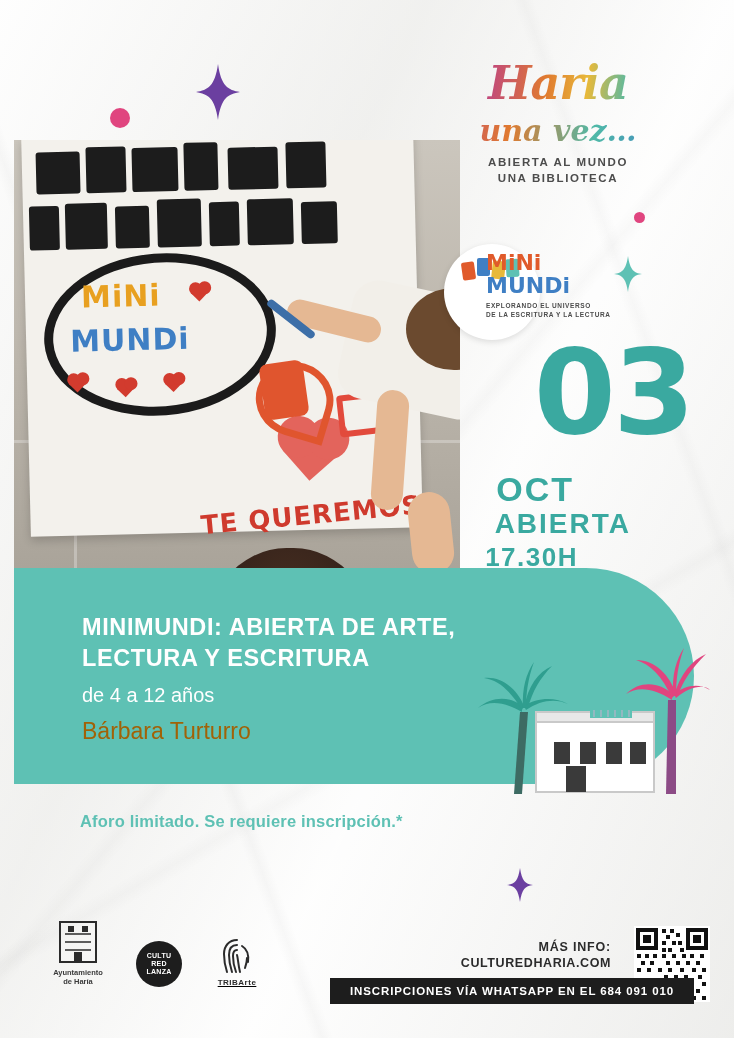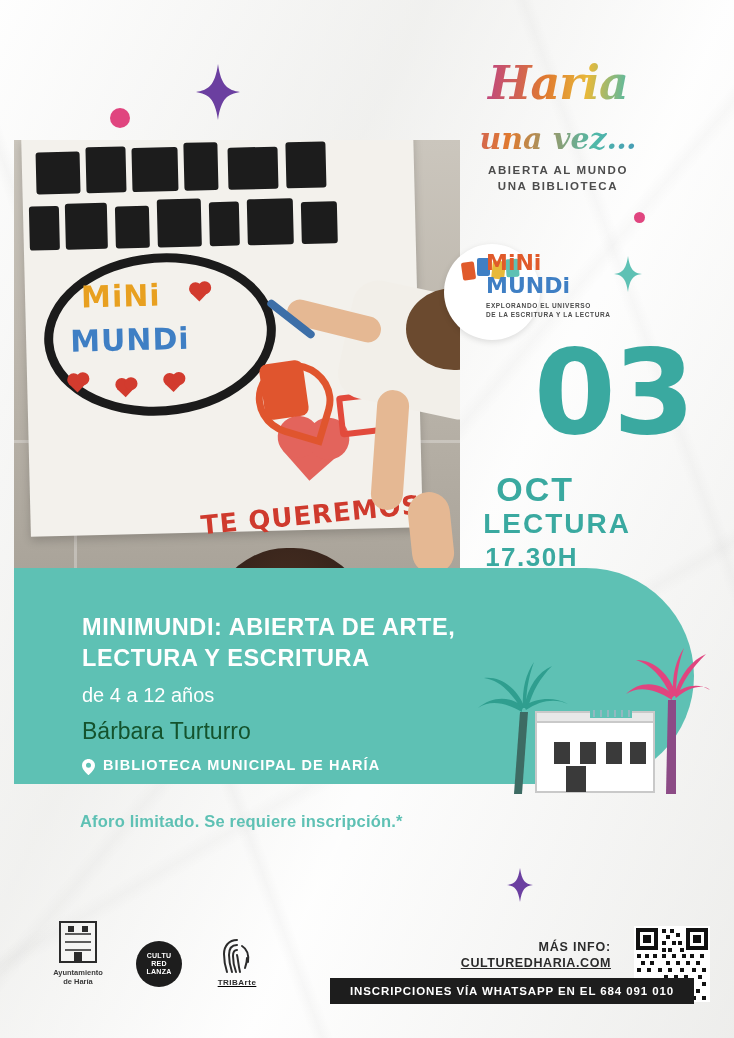--- a/index.html
+++ b/index.html
@@ -69,21 +69,21 @@
     background-clip: text;
     color: transparent;
     display: block;
   }
   .brand-unavez {
     font-family: "DejaVu Serif", serif;
     font-style: italic;
     font-weight: bold;
     font-size: 30px;
     line-height: 1;
-    margin-top: 18px;
+    margin-top: 10px;
     background: linear-gradient(95deg, #c24a7a 0%, #e07a2f 30%, #4fb9a8 65%, #3f7fc4 100%);
     -webkit-background-clip: text;
     background-clip: text;
     color: transparent;
     display: block;
   }
   .brand-sub {
     margin-top: 8px;
     font-size: 11.5px;
     font-weight: bold;
@@ -362,21 +362,21 @@
     left: 82px;
     top: 684px;
     font-size: 20px;
     color: #ffffff;
   }
   .band-author {
     position: absolute;
     left: 82px;
     top: 718px;
     font-size: 23px;
-    color: #14532d;
+    color: #a16207;
   }
   .band-place {
     position: absolute;
     left: 82px;
     top: 757px;
     font-size: 14.5px;
     font-weight: bold;
     letter-spacing: 1.1px;
     color: #ffffff;
     display: flex;
@@ -462,21 +462,20 @@
   }
   .info-url {
     position: absolute;
     right: 123px;
     top: 956px;
     text-align: right;
     font-size: 12.5px;
     font-weight: bold;
     letter-spacing: .6px;
     color: #2b2b2b;
-    text-decoration: underline;
   }
   .qr {
     position: absolute;
     right: 24px;
     top: 926px;
     width: 76px;
     height: 76px;
     background: #fff;
   }
   .wa-bar {
@@ -590,35 +589,27 @@
     <div class="mm-mini">MiNi</div>
     <div class="mm-mundi">MUNDi</div>
     <div class="mm-sub">
       <div>EXPLORANDO EL UNIVERSO</div>
       <div>DE LA ESCRITURA Y LA LECTURA</div>
     </div>
   </div>
 
   <div class="date-num">03</div>
   <div class="date-month">OCT</div>
-  <div class="date-day">LECTURA</div>
+  <div class="date-day">ABIERTA</div>
   <div class="date-hour">17.30H</div>
 
   <div class="band"></div>
   <div class="band-title">MINIMUNDI: ABIERTA DE ARTE, LECTURA Y ESCRITURA</div>
   <div class="band-age">de 4 a 12 años</div>
   <div class="band-author">Bárbara Turturro</div>
-  <div class="band-place">
-    <span class="pin">
-      <svg width="13" height="16" viewBox="0 0 13 16">
-          <path d="M6.5 0C2.9 0 0 2.9 0 6.4 0 11 6.5 16 6.5 16S13 11 13 6.4C13 2.9 10.1 0 6.5 0zm0 8.8a2.5 2.5 0 110-5 2.5 2.5 0 010 5z" fill="#ffffff"></path>
-        </svg>
-    </span>
-    <span>BIBLIOTECA MUNICIPAL DE HARÍA</span>
-  </div>
 
   <div class="illus">
     <svg width="240" height="178" viewBox="0 0 240 178">
 
       <path d="M44 178 L50 96 L58 96 L52 178 Z" fill="#3d6b63"></path>
       <g fill="#2f9e8f">
         <path d="M52 96 C34 86 20 84 8 92 C22 80 40 80 52 90 Z"></path>
         <path d="M52 94 C40 74 28 64 14 62 C32 60 48 74 54 90 Z"></path>
         <path d="M54 92 C58 70 68 56 82 50 C70 62 62 76 58 92 Z"></path>
         <path d="M56 94 C70 84 86 82 98 88 C84 80 66 82 54 90 Z"></path>

